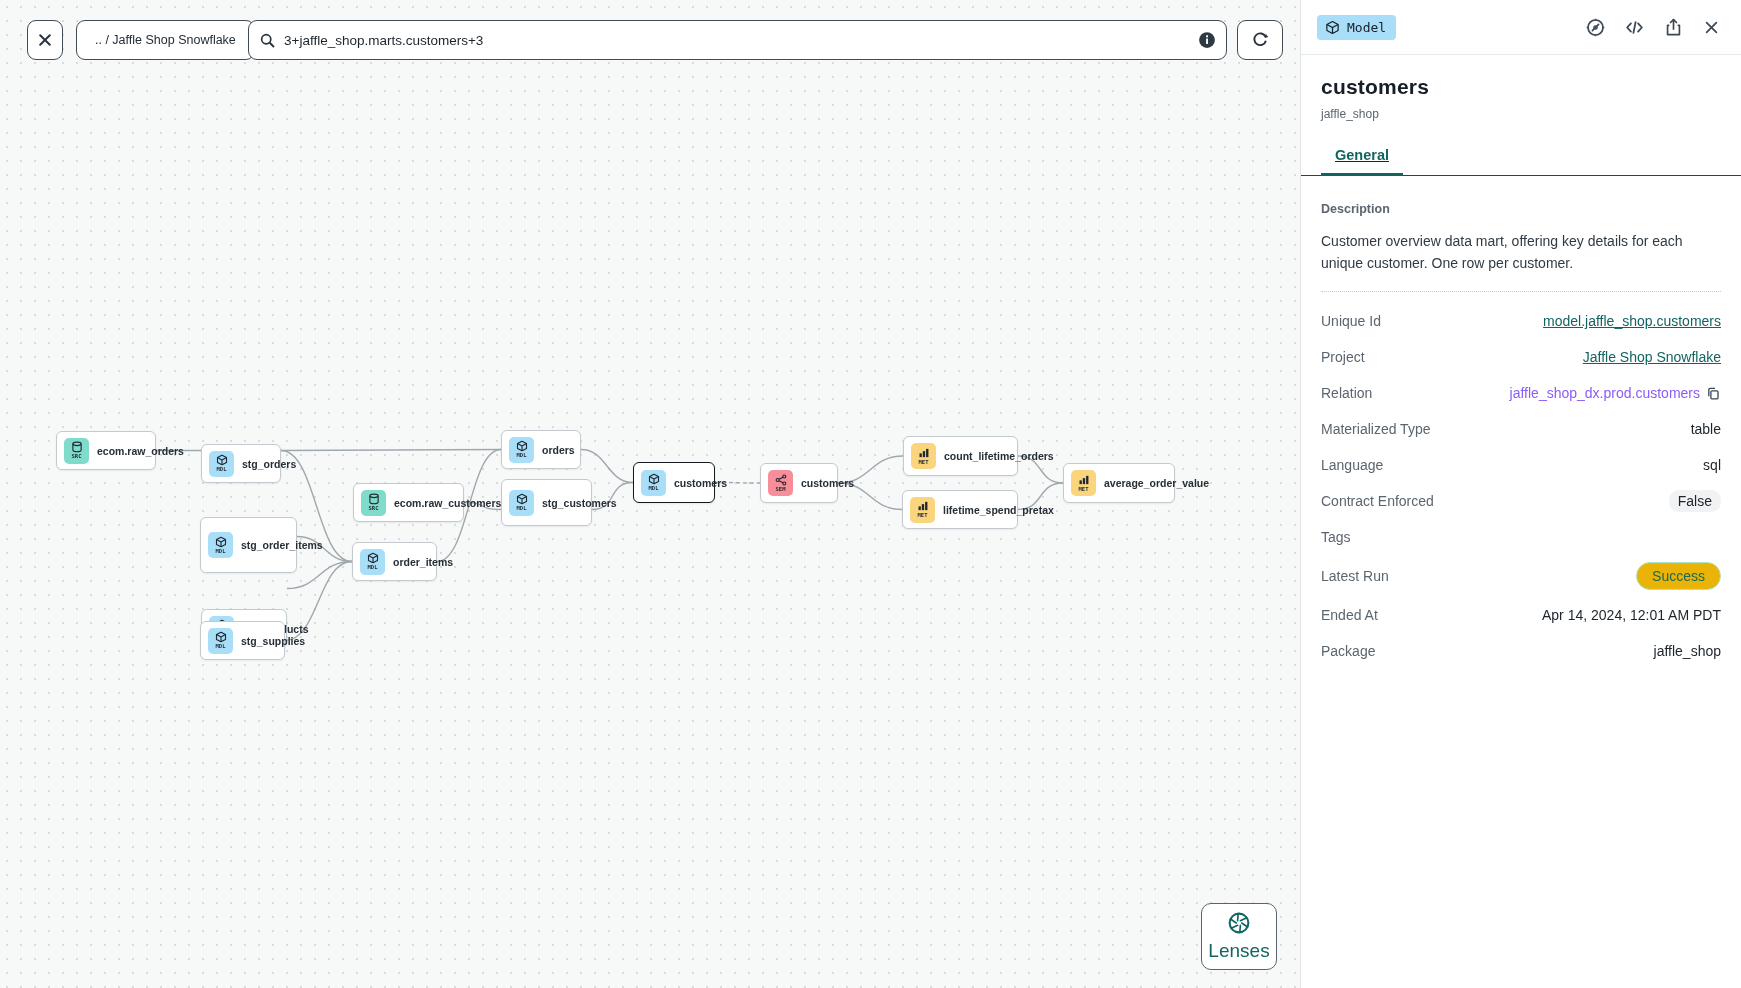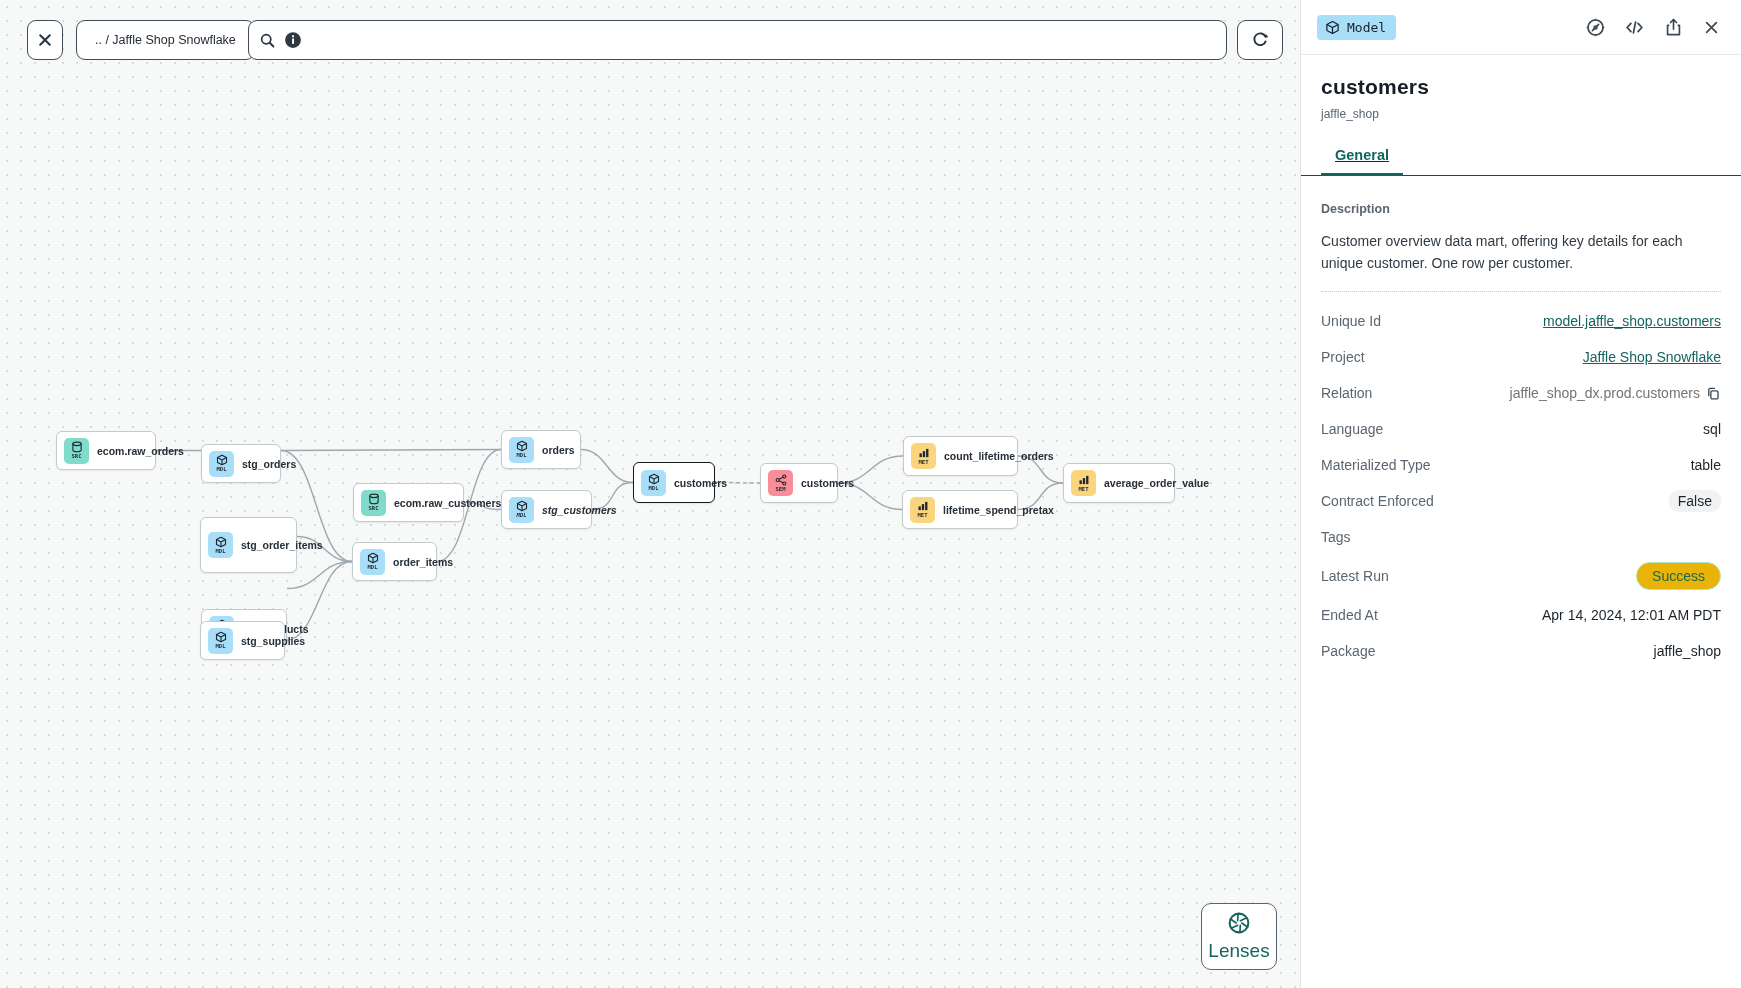--- a/index.html
+++ b/index.html
@@ -76,21 +76,21 @@
   .tab.active::after { content:""; position:absolute; left:0; right:0; bottom:-1px; height:3px; background:#116460; }
   .panel-body { padding:26px 20px; overflow:hidden; }
   .section-label { font-size:12.5px; font-weight:bold; color:#5b6570; margin-bottom:14px; }
   .description { font-size:14px; line-height:1.58; color:#303a44; max-width:401px; }
   .dotted-sep { border:none; border-top:1.5px dotted #c8cdd1; margin:17px 0 18px 0; }
   .field-row { display:flex; align-items:center; justify-content:space-between; margin-bottom:14px; min-height:22px; }
   .field-label { font-size:14px; color:#5b6570; flex:0 0 150px; }
   .field-value { font-size:14px; color:#1c242c; text-align:right; display:flex; align-items:center; gap:6px; }
   .field-value a { color:#136461; }
   .val-link { color:#136461; text-decoration:underline; cursor:pointer; }
-  .val-teal { color:#737373; }
+  .val-teal { color:#8b5cf6; }
   .val-muted-badge { background:#f1f2f4; padding:3px 9px; border-radius:10px; color:#1c242c; }
   .val-success {
     background:#eab308; border:1px solid #ade2c4; color:#186a53;
     padding:5px 15px; border-radius:14px; font-size:14px;
   }
   .copy-btn { background:none; border:none; cursor:pointer; display:flex; padding:0; }
 
   
   .lenses-btn {
     position:absolute; left:1201px; top:903px; width:76px; height:67px;
@@ -197,21 +197,21 @@
         <div class="gnode" style="left: 501px; top: 430px; width: 80px; height: 39px;">
           <span class="nicon" style="background:#a9def9">
             <svg width="12" height="12" viewBox="0 0 16 16" fill="none" stroke="#1f2830" stroke-width="1.5" stroke-linejoin="round">
               <path d="M8 1.6 L14 4.8 L14 11.2 L8 14.4 L2 11.2 L2 4.8 Z"></path>
               <path d="M2 4.8 L8 8 L14 4.8 M8 8 L8 14.4"></path>
             </svg>
             <span class="tag">MDL</span>
           </span>
           <span class="nlabel">orders</span>
         </div>
-        <div class="gnode" style="left: 501px; top: 490px; width: 91px; height: 39px; font-style: italic;">
+        <div class="gnode" style="left: 501px; top: 479px; width: 91px; height: 47px;">
           <span class="nicon" style="background:#a9def9">
             <svg width="12" height="12" viewBox="0 0 16 16" fill="none" stroke="#1f2830" stroke-width="1.5" stroke-linejoin="round">
               <path d="M8 1.6 L14 4.8 L14 11.2 L8 14.4 L2 11.2 L2 4.8 Z"></path>
               <path d="M2 4.8 L8 8 L14 4.8 M8 8 L8 14.4"></path>
             </svg>
             <span class="tag">MDL</span>
           </span>
           <span class="nlabel">stg_customers</span>
         </div>
         <div class="gnode selected" style="left: 633px; top: 462px; width: 82px; height: 41px;">
@@ -281,20 +281,21 @@
     <button class="tb-btn btn-breadcrumb">
       <span>.. / Jaffle Shop Snowflake</span>
     </button>
     <div class="searchbox">
       <span>
         <svg width="17" height="17" viewBox="0 0 16 16">
             <circle cx="6.8" cy="6.8" r="4.3" fill="none" stroke="#2a333d" stroke-width="1.6"></circle>
             <path d="M10.1 10.1 L13.6 13.6" stroke="#2a333d" stroke-width="1.8" stroke-linecap="round"></path>
           </svg>
       </span>
+      <input type="text" value="3+jaffle_shop.marts.customers+3" style="">
       <span>
         <svg width="18" height="18" viewBox="0 0 16 16">
             <circle cx="8" cy="8" r="7" fill="#2e3942"></circle>
             <rect x="7.2" y="6.7" width="1.7" height="4.8" fill="#fff"></rect>
             <rect x="7.2" y="3.8" width="1.7" height="1.8" fill="#fff"></rect>
           </svg>
       </span>
     </div>
     <button class="tb-btn btn-refresh">
       <span>
@@ -404,29 +405,29 @@
               <span class="val-teal">jaffle_shop_dx.prod.customers</span>
               <button class="copy-btn">
                 <svg width="15" height="15" viewBox="0 0 16 16" fill="none" stroke="#3b4752" stroke-width="1.4" stroke-linejoin="round">
                   <rect x="5.2" y="5.2" width="7.6" height="8.6" rx="1.3"></rect>
                   <path d="M3 10.8 V4 C3 3.2 3.6 2.6 4.4 2.6 H9.6"></path>
                 </svg>
               </button>
             </span>
           </div>
           <div class="field-row">
+            <span class="field-label">Materialized Type</span>
+            <span class="field-value">
+              <span>table</span>
+            </span>
+          </div>
+          <div class="field-row">
             <span class="field-label">Language</span>
             <span class="field-value">
               <span>sql</span>
-            </span>
-          </div>
-          <div class="field-row">
-            <span class="field-label">Materialized Type</span>
-            <span class="field-value">
-              <span>table</span>
             </span>
           </div>
           <div class="field-row">
             <span class="field-label">Contract Enforced</span>
             <span class="field-value">
               <span class="val-muted-badge">False</span>
             </span>
           </div>
           <div class="field-row">
             <span class="field-label">Tags</span>

